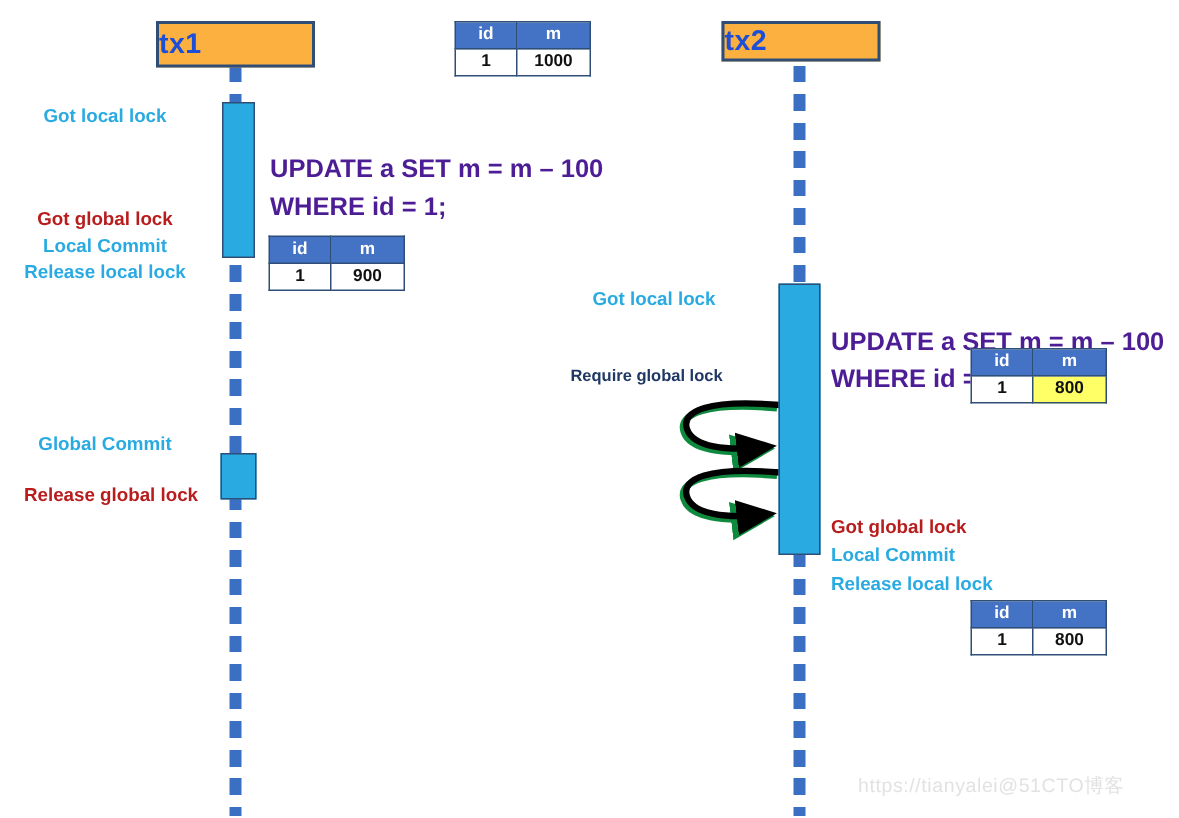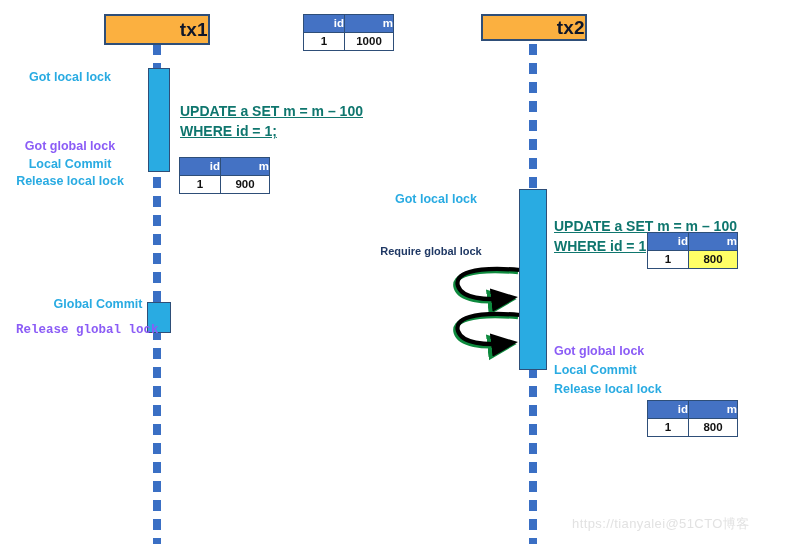--- a/index.html
+++ b/index.html
@@ -19,22 +19,22 @@
   }
 
   
   .actor-box {
     position: absolute;
     background: #FBB040;
     border: 2px solid #2E4E78;
     box-sizing: border-box;
     display: flex;
     align-items: center;
-    justify-content: flex-end;
-    color: #0f172a;
+    justify-content: flex-start;
+    color: #1d4ed8;
     font-weight: bold;
     font-size: 19px;
     letter-spacing: 0.3px;
   }
 
   
   .lifeline {
     position: absolute;
     width: 8px;
     background-image: repeating-linear-gradient(
@@ -54,47 +54,46 @@
   
   .lbl {
     position: absolute;
     font-size: 12.5px;
     font-weight: bold;
     white-space: nowrap;
     line-height: 1.25;
   }
   .lbl.right { text-align: center; }
   .c-blue  { color: #29ABE2; }
-  .c-green { color: #8b5cf6; }
+  .c-green { color: #b91c1c; }
   .c-navy  { color: #1F3864; }
 
   .sql {
     position: absolute;
-    font-size: 14px;
-    font-weight: bold;
-    color: #0f766e;
+    font-size: 17px;
+    font-weight: bold;
+    color: #4c1d95;
     line-height: 1.45;
     white-space: nowrap;
-    text-decoration: underline;
   }
 
   
   table.rec {
     position: absolute;
     border-collapse: collapse;
     font-size: 11.5px;
     background: #ffffff;
   }
   table.rec th {
     background: #4472C4;
     color: #ffffff;
     font-weight: bold;
     border: 1px solid #2E4E78;
     padding: 2px 0 3px 0;
-    text-align: right;
+    text-align: center;
   }
   table.rec td {
     background: #ffffff;
     color: #111111;
     font-weight: bold;
     border: 1px solid #2E4E78;
     padding: 2px 0 3px 0;
     text-align: center;
   }
   table.rec td.hl { background: #FFFF66; }
@@ -159,24 +158,24 @@
   </div>
   <div class="lbl right c-green" style="left:0px; top:139px; width:140px;">
     <span>Got global lock</span>
   </div>
   <div class="lbl right c-blue" style="left:0px; top:157px; width:140px;">
     <span>Local Commit</span>
   </div>
   <div class="lbl right c-blue" style="left:0px; top:174px; width:140px;">
     <span>Release local lock</span>
   </div>
-  <div class="lbl right c-blue" style="left:0px; top:297px; width:140px;margin-left:28px;">
+  <div class="lbl right c-blue" style="left:0px; top:289px; width:140px;">
     <span>Global Commit</span>
   </div>
-  <div class="lbl right c-green" style="left:16px; top:323px; width:140px;font-family:Liberation Mono, monospace;">
+  <div class="lbl right c-green" style="left:4px; top:323px; width:140px;">
     <span>Release global lock</span>
   </div>
 
   <div class="sql" style="left:180px; top:101px;">
     <div>UPDATE a SET m = m – 100</div>
     <div>WHERE id = 1;</div>
   </div>
 
   <div class="lifeline" style="left:529px; top:44px; height:500px;"></div>
 

